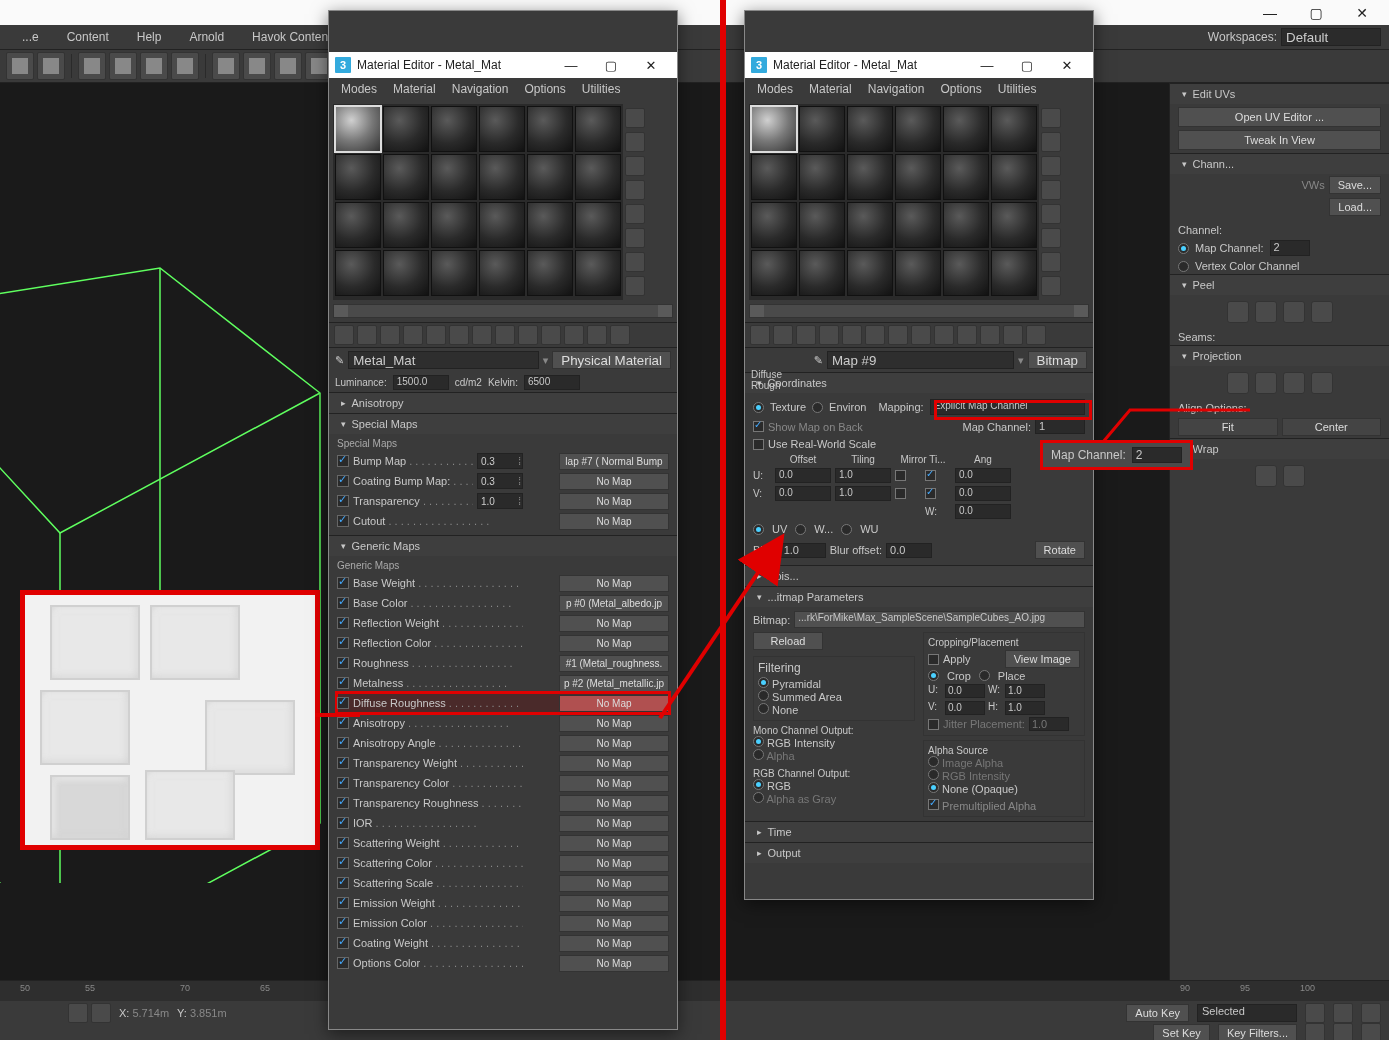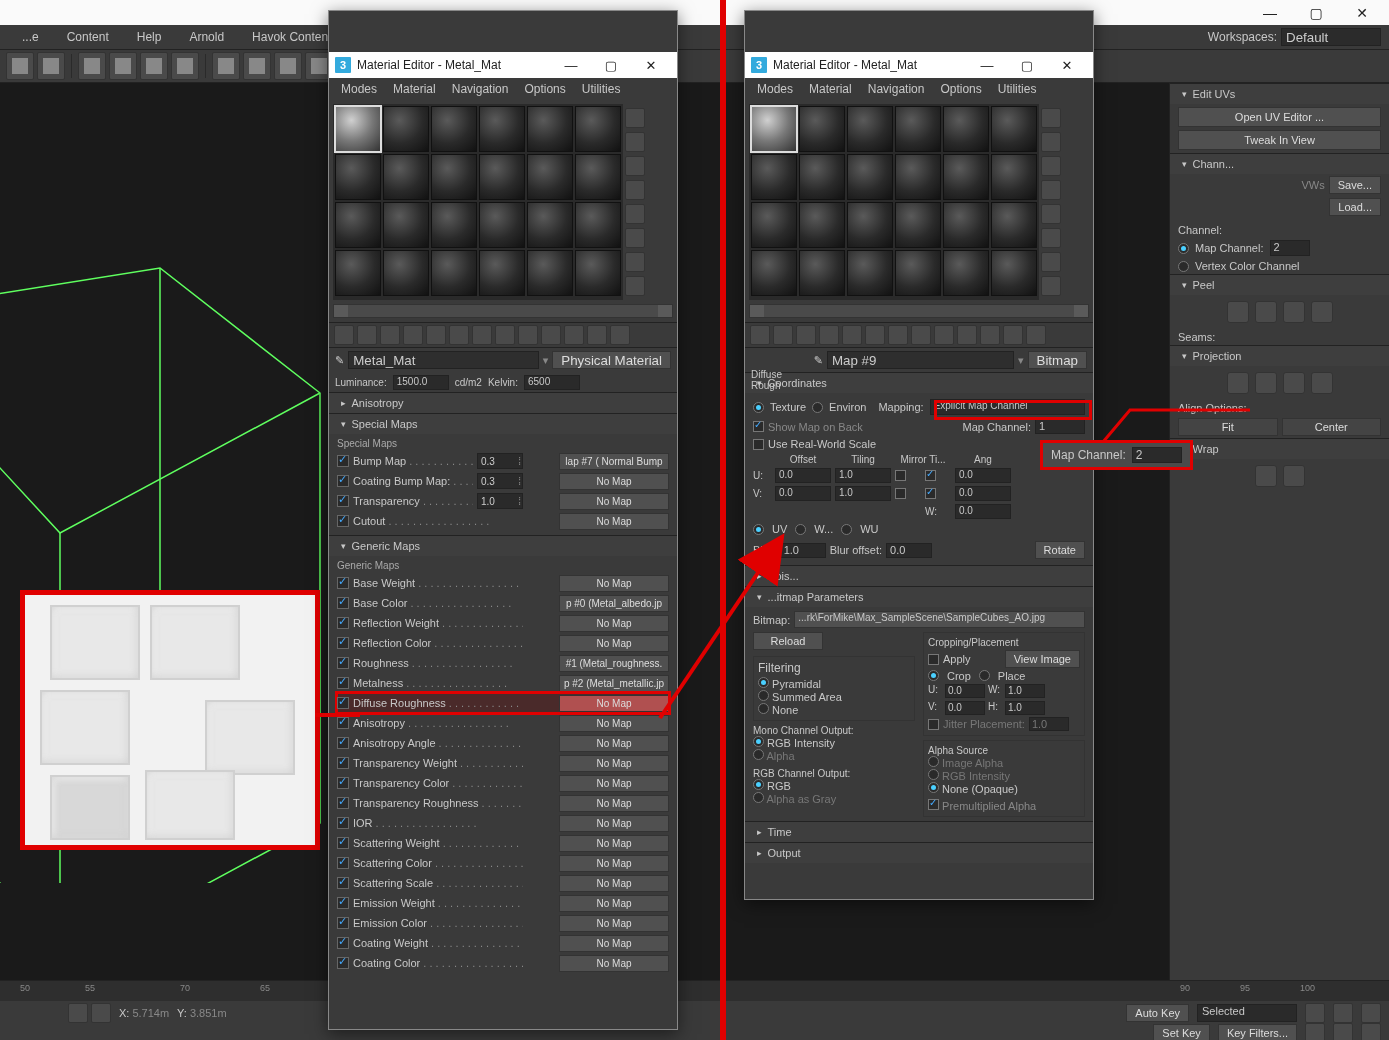--- a/index.html
+++ b/index.html
@@ -544,21 +544,21 @@
     <span class="lbl dots">Emission Color</span>
     <span class="mapbtn">No Map</span>
           </div>
           <div class="prop-row">
     <span class="ck checked"></span>
     <span class="lbl dots">Coating Weight</span>
     <span class="mapbtn">No Map</span>
           </div>
           <div class="prop-row">
     <span class="ck checked"></span>
-    <span class="lbl dots">Coating Color</span>
+    <span class="lbl dots">Options Color</span>
     <span class="mapbtn">No Map</span>
           </div>
         </div>
     </div>
   </div>
 </div>
 
 <div class="mat-editor" style="left:744px; top:10px; height:890px; width:350px;">
   <div class="me-title">
     <div class="logo"></div>

